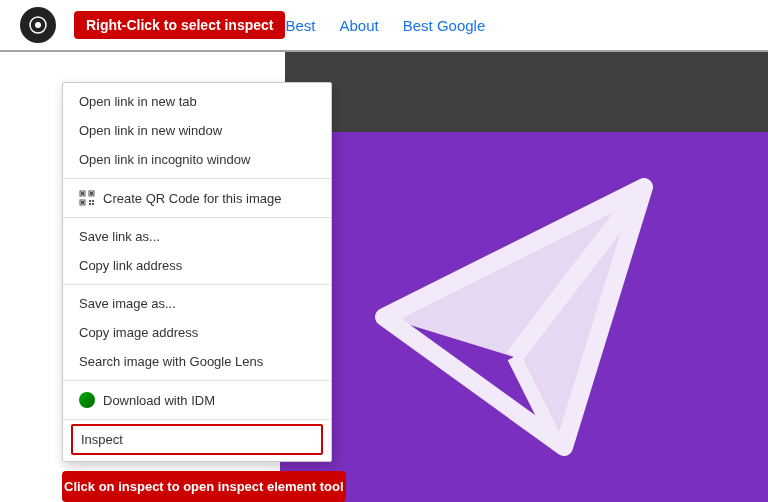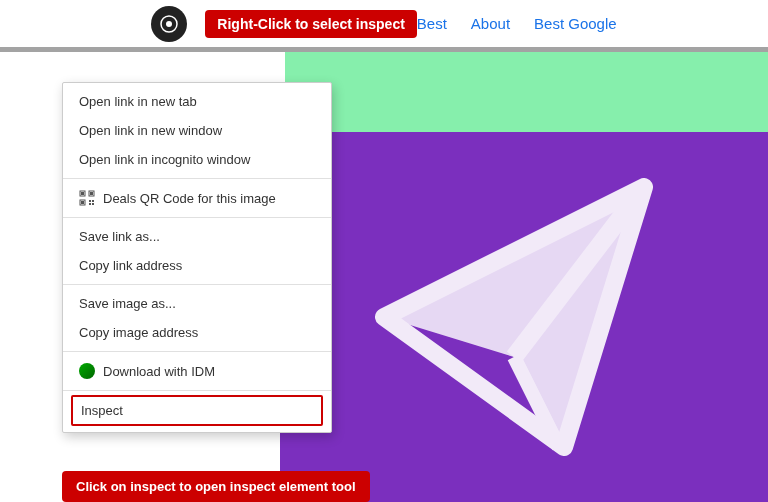--- a/index.html
+++ b/index.html
@@ -11,23 +11,23 @@
       overflow: hidden;
       position: relative;
     }
 
     
     .navbar {
       background: white;
       height: 52px;
       display: flex;
       align-items: center;
-      justify-content: center;
+      justify-content: flex-start;
       padding: 0 20px;
-      border-bottom: 5px solid #a3a3a3;
+      border-bottom: 2px solid #a3a3a3;
       position: relative;
       z-index: 10;
     }
     .navbar-left {
       display: flex;
       align-items: center;
       gap: 10px;
     }
     .logo-icon {
       width: 36px;
@@ -57,21 +57,21 @@
     .nav-link {
       color: #1a73e8;
       font-size: 15px;
       cursor: pointer;
       text-decoration: none;
     }
 
     
     .main-content {
       position: relative;
-      background: #86efac;
+      background: #404040;
       height: 450px;
     }
 
     
     .hero-section {
       position: absolute;
       top: 80px;
       left: 280px;
       right: 0;
       bottom: 0;
@@ -135,21 +135,21 @@
 
     
     .bottom-tooltip {
       position: absolute;
       bottom: 0;
       left: 62px;
       background: #cc0000;
       color: white;
       font-weight: bold;
       font-size: 13px;
-      padding: 8px 14px;
+      padding: 8px 2px;
       border-radius: 4px;
       z-index: 101;
       white-space: nowrap;
     }
 
     
     .content-bg {
       position: absolute;
       top: 0;
       left: 0;
@@ -212,39 +212,42 @@
         <rect x="2" y="2" width="3" height="3" fill="#555"></rect>
         <rect x="10" y="1" width="5" height="5" fill="none" stroke="#555" stroke-width="1"></rect>
         <rect x="11" y="2" width="3" height="3" fill="#555"></rect>
         <rect x="1" y="10" width="5" height="5" fill="none" stroke="#555" stroke-width="1"></rect>
         <rect x="2" y="11" width="3" height="3" fill="#555"></rect>
         <rect x="10" y="10" width="2" height="2" fill="#555"></rect>
         <rect x="13" y="10" width="2" height="2" fill="#555"></rect>
         <rect x="10" y="13" width="2" height="2" fill="#555"></rect>
         <rect x="13" y="13" width="2" height="2" fill="#555"></rect>
       </svg>
-      <span>Deals QR Code for this image</span>
+      <span>Create QR Code for this image</span>
     </div>
 
     <hr class="menu-divider">
 
     <div class="menu-item">
       <span>Save link as...</span>
     </div>
     <div class="menu-item">
       <span>Copy link address</span>
     </div>
 
     <hr class="menu-divider">
 
     <div class="menu-item">
       <span>Save image as...</span>
     </div>
     <div class="menu-item">
       <span>Copy image address</span>
+    </div>
+    <div class="menu-item">
+      <span>Search image with Google Lens</span>
     </div>
 
     <hr class="menu-divider">
 
     <div class="menu-item">
       <span class="idm-icon"></span>
       <span>Download with IDM</span>
     </div>
 
     <hr class="menu-divider">

